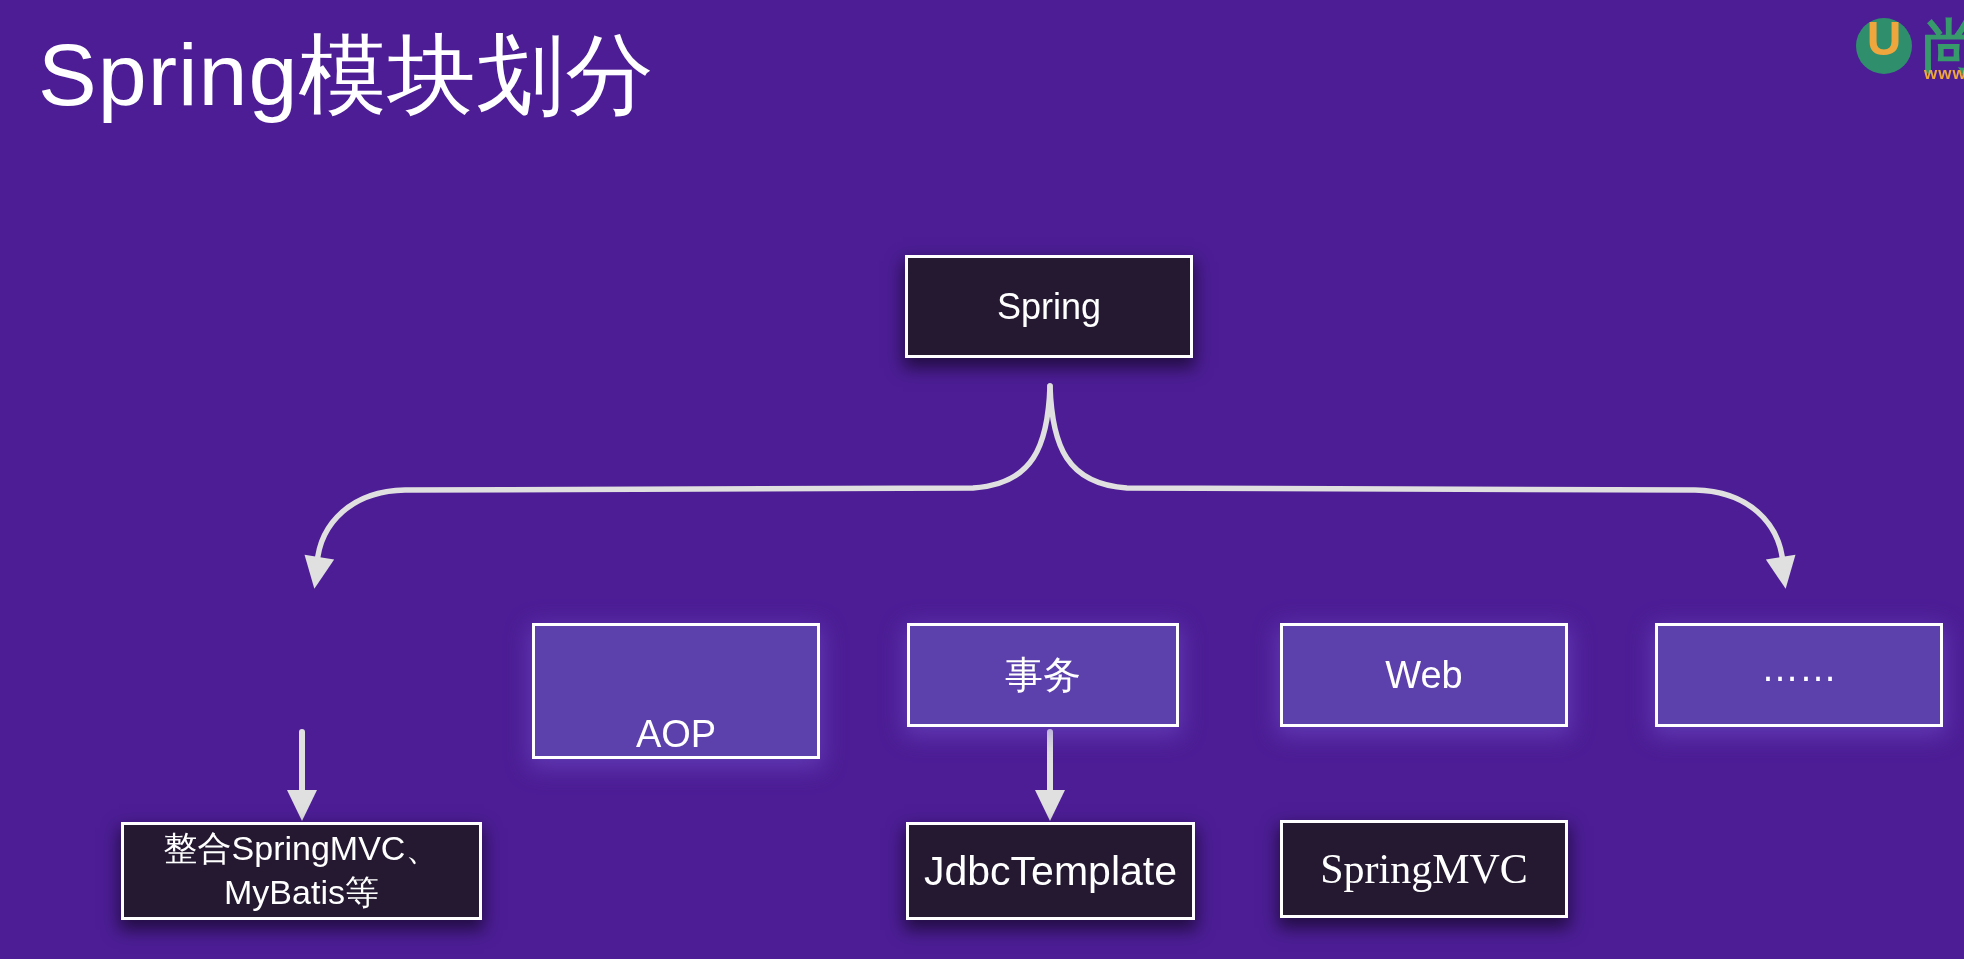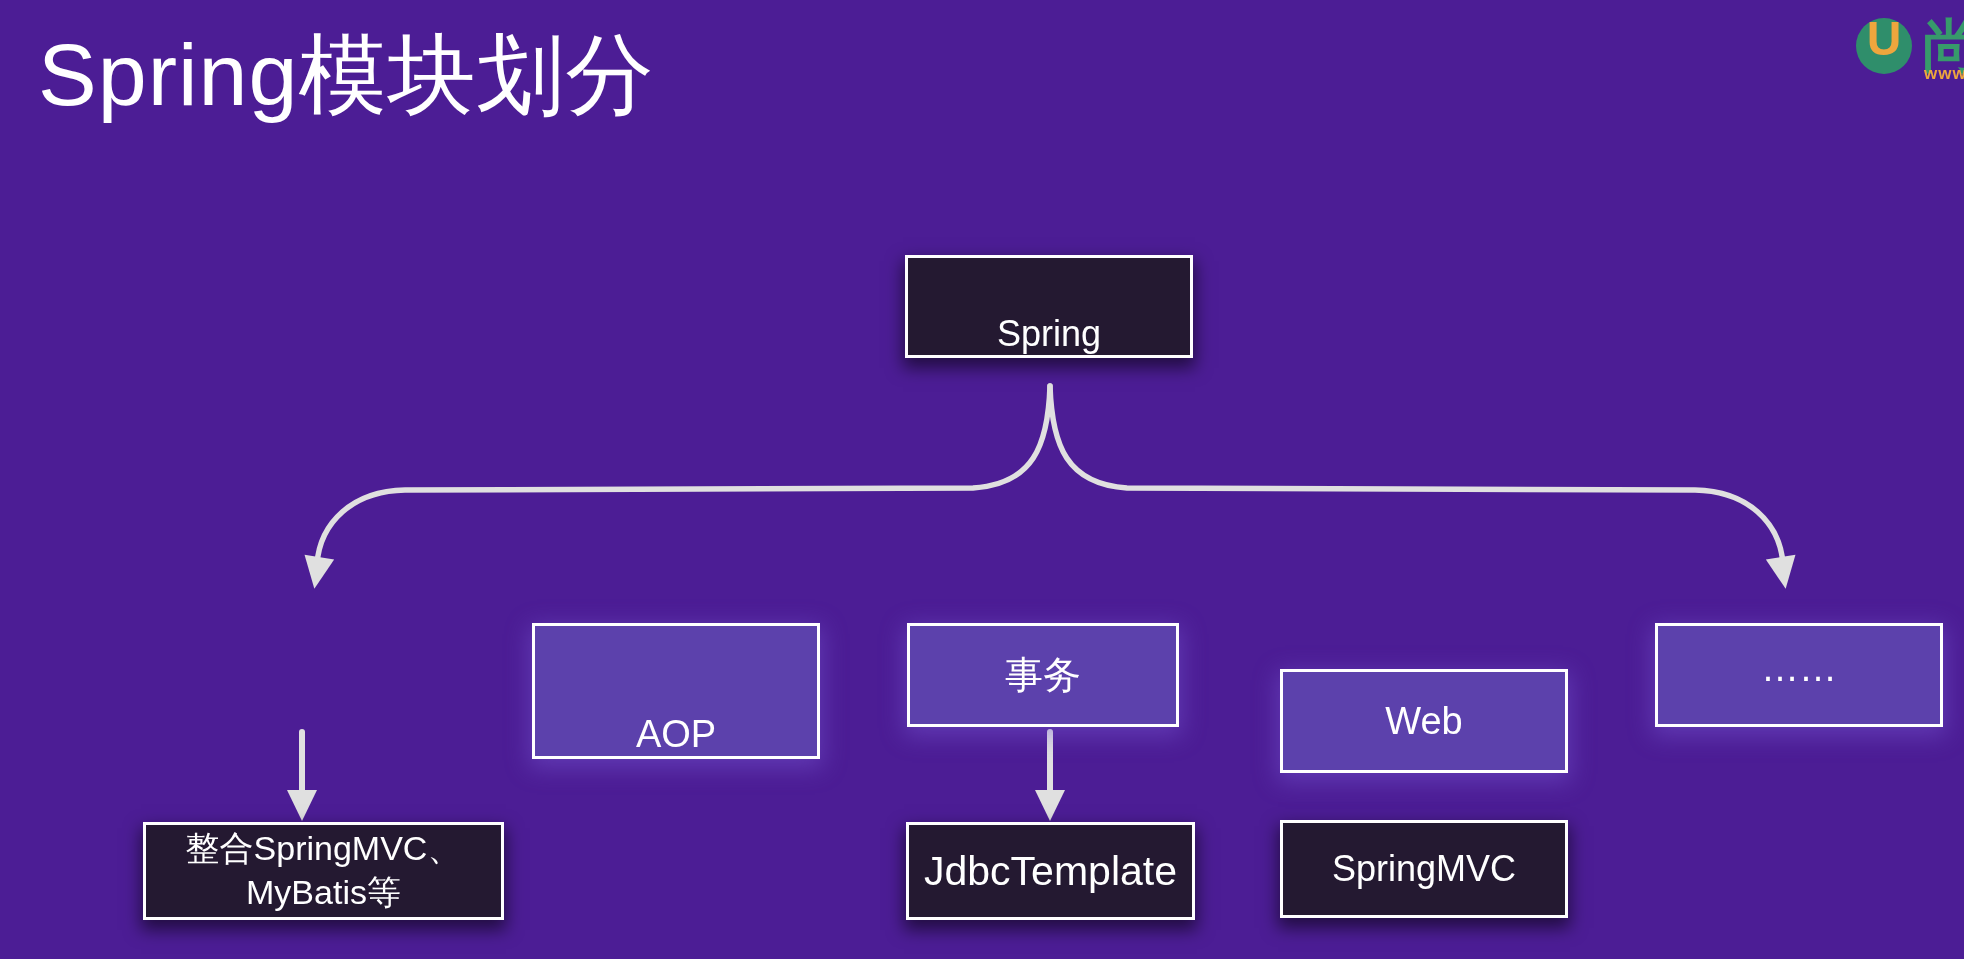--- a/index.html
+++ b/index.html
@@ -27,30 +27,30 @@
   .box-purple{
     background:#5C41AC;
     box-shadow:0 6px 22px 3px rgba(122,92,214,0.45);
     font-size:38px;
   }
   .box-dark{
     background:#241931;
     box-shadow:0 8px 16px 2px rgba(0,0,0,0.55);
     font-size:36px;
   }
-  .box-root{left:905px;top:255px;width:288px;height:103px;align-items:flex-end;}
+  .box-root{left:905px;top:255px;width:288px;height:103px;}
   .mod-0{left:158px;top:623px;width:288px;height:104px;}
   .mod-1{left:532px;top:623px;width:288px;height:136px;align-items:flex-end;}
   .mod-2{left:907px;top:623px;width:272px;height:104px;}
-  .mod-3{left:1280px;top:623px;width:288px;height:104px;margin-top:46px;}
+  .mod-3{left:1280px;top:623px;width:288px;height:104px;}
   .mod-4{left:1655px;top:623px;width:288px;height:104px;}
   .dots{transform:translateY(-7px);}
-  .det-0{left:121px;top:822px;width:361px;height:98px;font-size:34px;line-height:1.28;margin-left:22px;}
+  .det-0{left:121px;top:822px;width:361px;height:98px;font-size:34px;line-height:1.28;}
   .det-1{left:906px;top:822px;width:289px;height:98px;font-size:41px;}
-  .det-2{left:1280px;top:820px;width:288px;height:98px;font-size:36px;}
+  .det-2{left:1280px;top:820px;width:288px;height:98px;font-size:42px;font-family:Liberation Serif, serif;}
   .det-0 .line{display:block;}
   
   .logo{position:absolute;left:1852px;top:6px;width:120px;height:90px;z-index:3;}
   .logo-circle{
     position:absolute;left:4px;top:12px;width:56px;height:56px;
     border-radius:50%;background:#2F8E6B;
   }
   .logo-u{
     position:absolute;left:4px;top:0px;width:56px;height:66px;
     font-size:48px;font-weight:bold;color:#EEA63D;

